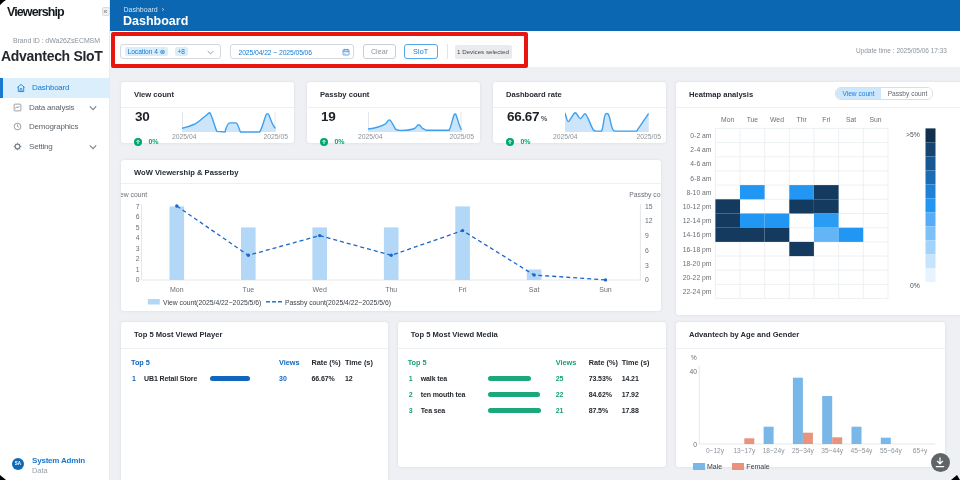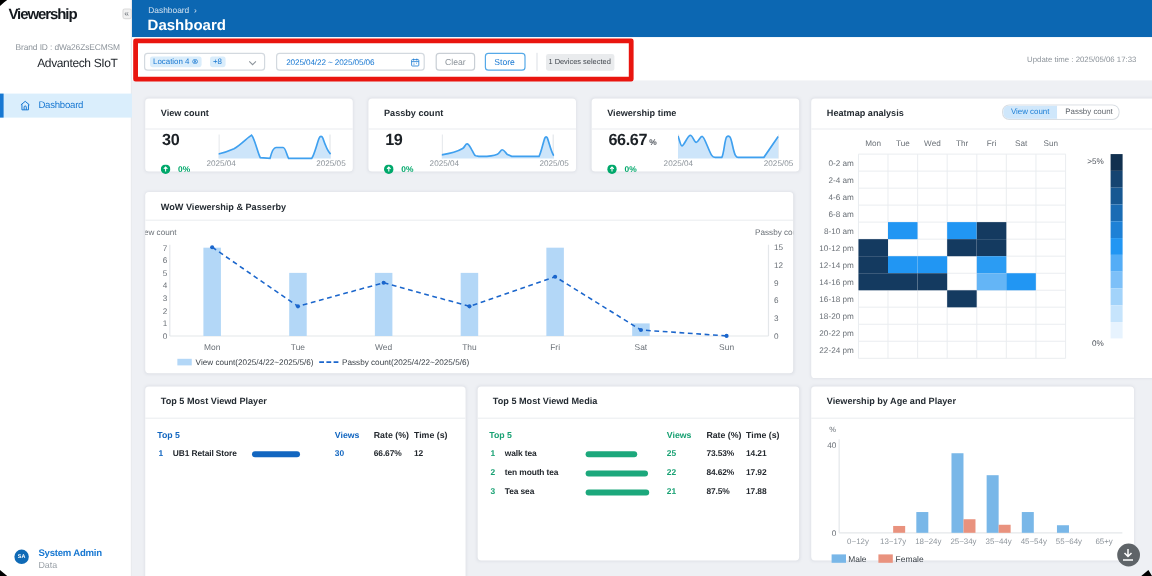--- a/index.html
+++ b/index.html
@@ -10,27 +10,56 @@
   .ctitle { position:absolute; left:13px; top:8px; font-size:7.6px; font-weight:bold; color:#252c33; }
   .cdiv { position:absolute; left:0; right:0; top:24.5px; height:1px; background:#edeff2; }
   svg { display:block; }
 </style>
 </head>
 <body>
 
 <div class="abs" style="left:0;top:0;width:110px;height:480px;background:#fff;border-right:1px solid #e9ebee;">
   <div class="abs" style="left:7px;top:4.5px;font-size:12.5px;font-weight:bold;color:#14191e;letter-spacing:-0.9px;">Viewership</div>
   <div class="abs" style="left:13px;top:37px;font-size:7px;letter-spacing:-0.1px;color:#8d949b;">Brand ID : dWa26ZsECMSM</div>
-  <div class="abs" style="left:31px;top:47.5px;font-size:10px;letter-spacing:-0.3px;font-weight:normal;color:#23282e;">Advantech SIoT</div>
+  <div class="abs" style="left:1px;top:47.5px;font-size:14px;letter-spacing:-0.3px;font-weight:bold;color:#23282e;">Advantech SIoT</div>
 
   <div class="abs" style="left:0;top:78px;width:110px;height:19.5px;background:#daeefc;border-left:3px solid #1878d2;">
     <svg class="abs" style="left:12.5px;top:4.5px;" width="10" height="10" viewBox="0 0 24 24" fill="none" stroke="#1878d2" stroke-width="2">
         <path d="M3.5 10.5 L12 3.5 L20.5 10.5 M5.5 9.5 V20.5 H18.5 V9.5 M9.8 20.5 V15 a2.2 2.2 0 0 1 4.4 0 V20.5"></path>
       </svg>
     <div class="abs" style="left:29px;top:5px;font-size:8px;letter-spacing:-0.2px;color:#1878d2;">Dashboard</div>
+  </div>
+  <div class="abs" style="left:0;top:97.5px;width:110px;height:19.5px;">
+    <svg class="abs" style="left:13px;top:5px;" width="9" height="9" viewBox="0 0 24 24" fill="none" stroke="#7b828a" stroke-width="2">
+        <rect x="3" y="3" width="18" height="18" rx="2"></rect>
+        <path d="M6 15 L10 10 L13 13 L17 8"></path>
+      </svg>
+    <div class="abs" style="left:29px;top:5px;font-size:8px;letter-spacing:-0.2px;color:#5c646d;">Data analysis</div>
+    <svg class="abs" style="left:89px;top:7px;" width="8" height="6" viewBox="0 0 10 6" fill="none" stroke="#7b828a" stroke-width="1.4">
+        <path d="M1 1 L5 5 L9 1"></path>
+      </svg>
+  </div>
+  <div class="abs" style="left:0;top:117px;width:110px;height:19.5px;">
+    <svg class="abs" style="left:13px;top:5px;" width="9" height="9" viewBox="0 0 24 24" fill="none" stroke="#7b828a" stroke-width="2">
+        <circle cx="12" cy="12" r="9"></circle>
+        <path d="M12 6.5 V12 L15.5 14"></path>
+      </svg>
+    <div class="abs" style="left:29px;top:5px;font-size:8px;letter-spacing:-0.2px;color:#5c646d;">Demographics</div>
+  </div>
+  <div class="abs" style="left:0;top:136.5px;width:110px;height:19.5px;">
+    <svg class="abs" style="left:13px;top:5px;" width="9" height="9" viewBox="0 0 24 24" fill="none" stroke="#7b828a">
+        <circle cx="12" cy="12" r="6.5" stroke-width="3.4"></circle>
+        <g stroke-width="2.6">
+          <path d="M12 1.8v3M12 19.2v3M1.8 12h3M19.2 12h3M4.8 4.8l2.2 2.2M17 17l2.2 2.2M4.8 19.2L7 17M17 7l2.2-2.2"></path>
+        </g>
+      </svg>
+    <div class="abs" style="left:29px;top:5px;font-size:8px;letter-spacing:-0.2px;color:#5c646d;">Setting</div>
+    <svg class="abs" style="left:89px;top:7px;" width="8" height="6" viewBox="0 0 10 6" fill="none" stroke="#7b828a" stroke-width="1.4">
+        <path d="M1 1 L5 5 L9 1"></path>
+      </svg>
   </div>
 
   <div class="abs" style="left:12px;top:458px;width:12px;height:12px;border-radius:50%;background:#0f6ab6;color:#fff;font-size:4.5px;font-weight:bold;text-align:center;line-height:12px;">SA</div>
   <div class="abs" style="left:32px;top:455.5px;font-size:8px;letter-spacing:-0.2px;font-weight:bold;color:#1878d2;text-align:center;">System Admin</div>
   <div class="abs" style="left:32px;top:466px;font-size:7.4px;color:#9aa1a8;">Data</div>
 </div>
 
 <div class="abs" style="left:101.5px;top:7px;width:8px;height:8.5px;background:#f1f1f1;border:1px solid #dcdcdc;border-radius:2px;color:#6a7077;font-size:7px;line-height:7.5px;text-align:center;">«</div>
 
 <div class="abs" style="left:110px;top:0;width:850px;height:31px;background:#0c67b2;">
@@ -52,21 +81,21 @@
 
 <div class="abs" style="left:229.5px;top:43.5px;width:124.5px;height:15.5px;background:#fff;border:1px solid #d3d9df;border-radius:3px;">
   <div class="abs" style="left:8px;top:4.2px;font-size:6.8px;letter-spacing:-0.1px;color:#1878d2;">2025/04/22 ~ 2025/05/06</div>
   <svg class="abs" style="left:111px;top:3.5px;" width="8" height="8" viewBox="0 0 24 24" fill="none" stroke="#1878d2" stroke-width="2">
       <rect x="3" y="5" width="18" height="16" rx="2"></rect>
       <path d="M3 10h18M8 2.5v5M16 2.5v5M8 14h2M14 14h2M8 17.5h2"></path>
     </svg>
 </div>
 
 <div class="abs" style="left:363px;top:43.5px;width:33px;height:15.5px;border:1px solid #c9cfd5;border-radius:3px;background:#fff;font-size:7.2px;color:#8d949b;text-align:center;line-height:14px;">Clear</div>
-<div class="abs" style="left:403.5px;top:43.5px;width:34px;height:15.5px;border:1px solid #55a9e8;border-radius:3px;background:#fff;font-size:7.2px;color:#1878d2;text-align:center;line-height:14px;">Store</div>
+<div class="abs" style="left:403.5px;top:43.5px;width:34px;height:15.5px;border:1px solid #55a9e8;border-radius:3px;background:#fff;font-size:7.2px;color:#1878d2;text-align:center;line-height:14px;">SIoT</div>
 <div class="abs" style="left:447px;top:44px;width:1px;height:15px;background:#e2e5e9;"></div>
 <div class="abs" style="left:454.5px;top:44.5px;width:57px;height:14px;background:#e9ebed;border-radius:2px;font-size:6.2px;color:#41474e;text-align:center;line-height:14px;">1 Devices selected</div>
 
 <div class="abs" style="left:111px;top:31.5px;width:417px;height:36px;border:4px solid #e9150f;border-radius:2px;"></div>
 
 <div class="card" style="left:121px;top:82px;width:173px;height:61px;">
   <div class="ctitle">View count</div>
     <div class="cdiv"></div>
   <div class="abs" style="left:14px;top:27px;font-size:13.5px;letter-spacing:-0.3px;font-weight:bold;color:#1c2126;">30</div>
   <div class="abs" style="left:13px;top:48px;">
@@ -101,21 +130,21 @@
     <line x1="0.5" y1="25" x2="0.5" y2="45" stroke="#e3e6ea" stroke-width="1"></line>
     <line x1="93" y1="25" x2="93" y2="45" stroke="#e3e6ea" stroke-width="1"></line>
     <path d="M0,42 C6,41.2 13,39.5 17.5,36.8 C19.5,35.5 19.8,32.9 21.2,32.9 C23.2,32.9 24.3,37 25.7,38.8 C26.5,40 27,42.4 28.5,42.8 L31,43.3 C37,43.5 43,43 46.5,41.5 C48.3,40.7 49.2,37.8 50.5,37.8 C52,37.8 53,40 54.5,41.5 L58.4,43.3 L81.2,43.3 C83,40 84.8,30.9 86.1,27.9 C86.6,26.7 87.6,26.7 88.1,27.9 C89.5,31.4 91,39 93.5,42.8 L93.5,45 L0,45 Z" fill="#cde5fa"></path>
     <path d="M0,42 C6,41.2 13,39.5 17.5,36.8 C19.5,35.5 19.8,32.9 21.2,32.9 C23.2,32.9 24.3,37 25.7,38.8 C26.5,40 27,42.4 28.5,42.8 L31,43.3 C37,43.5 43,43 46.5,41.5 C48.3,40.7 49.2,37.8 50.5,37.8 C52,37.8 53,40 54.5,41.5 L58.4,43.3 L81.2,43.3 C83,40 84.8,30.9 86.1,27.9 C86.6,26.7 87.6,26.7 88.1,27.9 C89.5,31.4 91,39 93.5,42.8" fill="none" stroke="#3fa0ef" stroke-width="1.4"></path>
   </svg>
   <div class="abs" style="left:51px;top:51px;font-size:6.8px;color:#8d949b;">2025/04</div>
   <div class="abs" style="left:142.5px;top:51px;font-size:6.8px;color:#8d949b;">2025/05</div>
 </div>
 
 <div class="card" style="left:493px;top:82px;width:173px;height:61px;">
-  <div class="ctitle">Viewership time</div>
+  <div class="ctitle">Dashboard rate</div>
     <div class="cdiv"></div>
   <div class="abs" style="left:14px;top:27px;font-size:13.5px;letter-spacing:-0.3px;font-weight:bold;color:#1c2126;">66.67<span style="font-size:7px;font-weight:bold;color:#4a5058;">&nbsp;%</span></div>
   <div class="abs" style="left:13px;top:48px;">
     <svg width="8" height="8" viewBox="0 0 16 16" style="display:inline-block;vertical-align:-1.5px;">
         <circle cx="8" cy="8" r="8" fill="#00a86b"></circle>
         <path d="M8 12 V5 M5 7.5 L8 4.5 L11 7.5" stroke="#fff" stroke-width="1.8" fill="none"></path>
       </svg>
     <span style="font-size:7px;font-weight:bold;color:#00a86b;">&nbsp;0%</span>
   </div>
   <svg class="abs" style="left:71.5px;top:5px;" width="84.5" height="52" viewBox="0 0 84.5 52">
@@ -315,21 +344,21 @@
 
   <div class="abs" style="left:11px;top:85px;font-size:7px;font-weight:bold;color:#18a173;">3</div>
   <div class="abs" style="left:23px;top:85px;font-size:7px;letter-spacing:-0.1px;font-weight:bold;color:#23282e;">Tea sea</div>
   <div class="abs" style="left:90.5px;top:86px;width:53px;height:5px;border-radius:2.5px;background:#1ca87c;"></div>
   <div class="abs" style="left:158px;top:85px;font-size:7px;font-weight:bold;color:#18a173;">21</div>
   <div class="abs" style="left:191px;top:85px;font-size:7px;letter-spacing:-0.1px;font-weight:bold;color:#23282e;">87.5%</div>
   <div class="abs" style="left:224px;top:85px;font-size:7px;letter-spacing:-0.1px;font-weight:bold;color:#23282e;">17.88</div>
 </div>
 
 <div class="card" style="left:676px;top:322px;width:269px;height:145px;">
-  <div class="ctitle">Viewership by Age and Player</div>
+  <div class="ctitle">Advantech by Age and Gender</div>
   <div class="cdiv" style="top:26px;"></div>
   <svg class="abs" style="left:0;top:26px;" width="269" height="112" viewBox="0 0 269 112">
     <text x="15" y="12" font-size="6.4" fill="#6a7077">%</text>
     <text x="21" y="25.5" font-size="6.8" fill="#6a7077" text-anchor="end">40</text>
     <text x="21" y="98.5" font-size="6.8" fill="#6a7077" text-anchor="end">0</text>
     <line x1="23.3" y1="18" x2="23.3" y2="96" stroke="#e4e7ea"></line>
     <line x1="23.3" y1="96" x2="259.3" y2="96" stroke="#e4e7ea"></line>
 
     <g fill="#79b7e8">
       <rect x="87.6" y="78.7" width="10" height="17.3"></rect>

